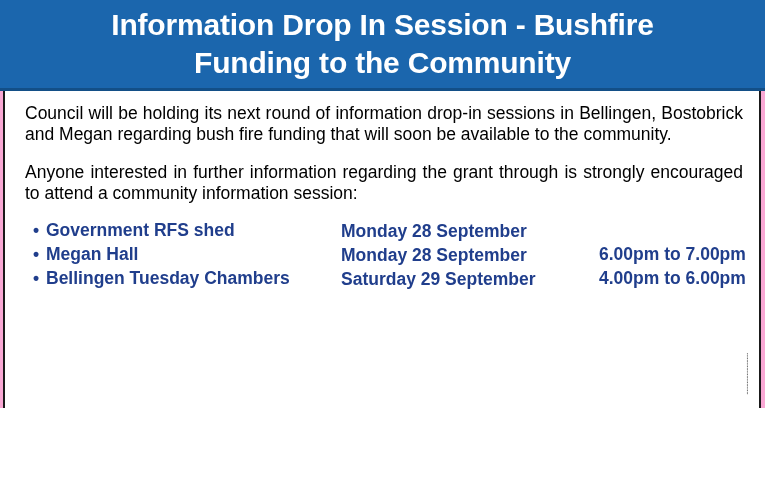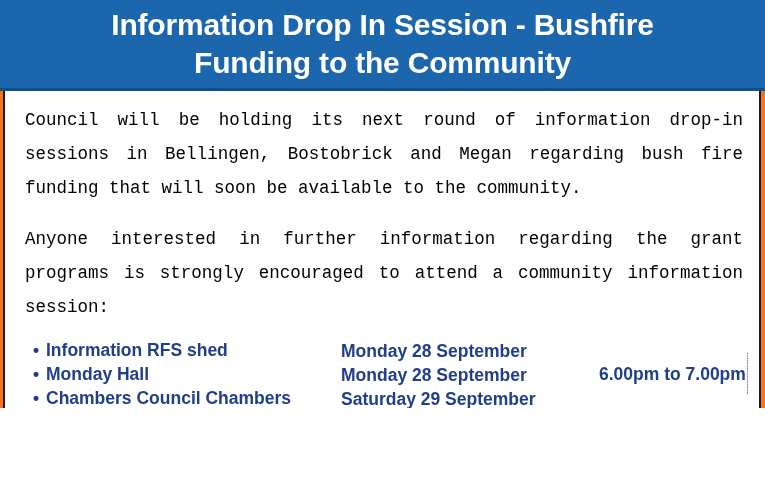--- a/index.html
+++ b/index.html
@@ -10,21 +10,21 @@
   }
   body {
     font-family: "Liberation Sans", sans-serif;
   }
 
   .page {
     position: relative;
     width: 765px;
     height: 408px;
     overflow: hidden;
-    background: #f97316;
+    background: #f9a8d4;
     box-sizing: border-box;
   }
 
   
   .header-banner {
     position: absolute;
     left: 0;
     top: 0;
     width: 765px;
     height: 91px;
@@ -64,25 +64,25 @@
     position: absolute;
     left: 20px;
     top: 0;
     width: 722px;
   }
 
   p.body-para {
     margin: 0 4px 17px 0;
     padding: 0;
     font-size: 17.5px;
-    line-height: 34px;
+    line-height: 21px;
     color: #000000;
     text-align: justify;
     text-justify: inter-word;
-    font-family: Liberation Mono, monospace;
+    font-family: Liberation Sans, sans-serif;
   }
   p.body-para.first { margin-top: 12px; }
   p.body-para.last-block { margin-bottom: 14px; }
 
   
   .sessions {
     margin: 0 0 16px 0;
     padding: 0;
     list-style: none;
   }
@@ -151,41 +151,42 @@
     <h1 class="title">Information Drop In Session - Bushfire
 Funding to the Community</h1>
   </div>
 
   <div class="doc-frame">
     <div class="doc-inner">
 
       <p class="body-para first">Council will be holding its next round of information drop-in sessions in Bellingen, Bostobrick and Megan regarding bush fire funding that will soon be available to the community.</p>
 
 
-      <p class="body-para last-block">Anyone interested in further information regarding the grant programs is strongly encouraged to attend a community information session:</p>
+      <p class="body-para last-block">Anyone interested in further information regarding the grant through is strongly encouraged to attend a community information session:</p>
 
       <div class="sessions">
 
         <div class="session-row">
           <span class="bullet">•</span>
-          <span class="venue">Information RFS shed</span>
+          <span class="venue">Government RFS shed</span>
           <span class="date">Monday 28 September</span>
         </div>
 
         <div class="session-row">
           <span class="bullet">•</span>
-          <span class="venue">Monday Hall</span>
+          <span class="venue">Megan Hall</span>
           <span class="date">Monday 28 September</span>
           <span class="time">6.00pm to 7.00pm</span>
         </div>
 
         <div class="session-row">
           <span class="bullet">•</span>
-          <span class="venue">Chambers Council Chambers</span>
+          <span class="venue">Bellingen Tuesday Chambers</span>
           <span class="date">Saturday 29 September</span>
+          <span class="time">4.00pm to 6.00pm</span>
         </div>
 
       </div>
 
 
     </div>
 
     <div class="side-ref">
       <span>••••••••••••••••••••••••••</span>
     </div>

